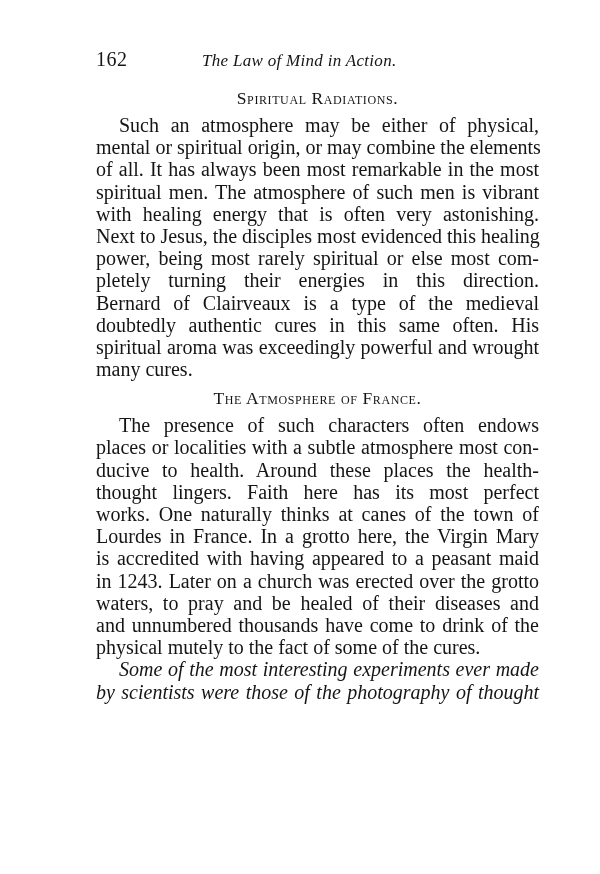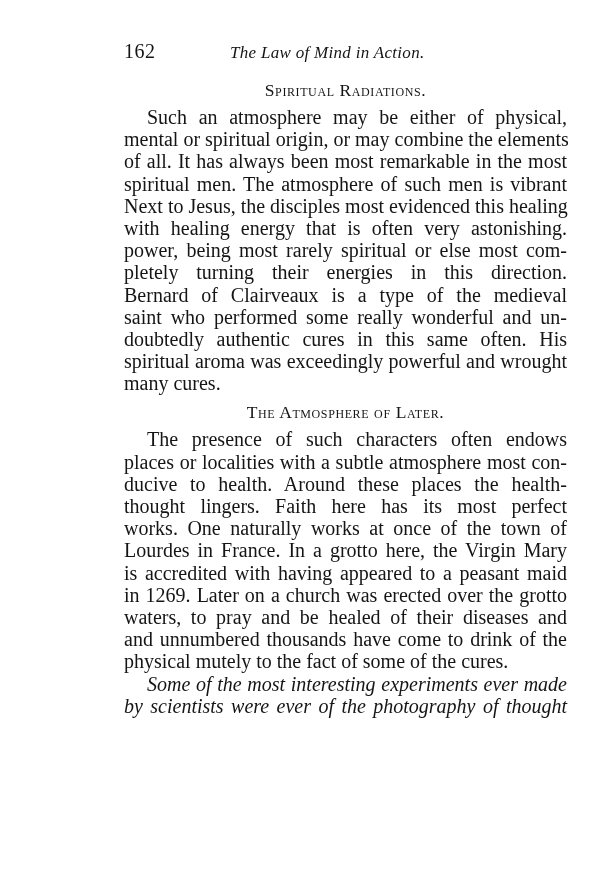--- a/index.html
+++ b/index.html
@@ -11,23 +11,22 @@
       width: 600px;
       height: 874px;
       position: relative;
       overflow: hidden;
       font-family: "Liberation Serif", "DejaVu Serif", serif;
       color: #151515;
     }
     .page {
       position: absolute;
       left: 96px;
-      top: 40px;
+      top: 48px;
       width: 443px;
-      margin-left: 28px;
     }
     .running-head {
       display: flex;
       align-items: baseline;
       height: 28px;
       font-size: 21px;
     }
     .page-number {
       font-size: 20px;
       width: 106px;
@@ -80,44 +79,43 @@
     <span class="running-title">The Law of Mind in Action.</span>
   </div>
 
   <h2 class="section-heading h1">Spiritual Radiations.</h2>
 
   <p class="para p1">
     <span class="line indent">Such an atmosphere may be either of physical,</span>
     <span class="line">mental or spiritual origin, or may combine the elements</span>
     <span class="line">of all. It has always been most remarkable in the most</span>
     <span class="line">spiritual men. The atmosphere of such men is vibrant</span>
+    <span class="line">with healing energy that is often very astonishing.</span>
     <span class="line">Next to Jesus, the disciples most evidenced this healing</span>
-    <span class="line">with healing energy that is often very astonishing.</span>
     <span class="line">power, being most rarely spiritual or else most com-</span>
     <span class="line">pletely turning their energies in this direction.</span>
     <span class="line">Bernard of Clairveaux is a type of the medieval</span>
-    <span class="line">saint who performed some really wonderful and un-</span>
     <span class="line">doubtedly authentic cures in this same often. His</span>
     <span class="line">spiritual aroma was exceedingly powerful and wrought</span>
     <span class="line last">many cures.</span>
   </p>
 
-  <h2 class="section-heading h2">The Atmosphere of Later.</h2>
+  <h2 class="section-heading h2">The Atmosphere of France.</h2>
 
   <p class="para p2">
     <span class="line indent">The presence of such characters often endows</span>
     <span class="line">places or localities with a subtle atmosphere most con-</span>
     <span class="line">ducive to health. Around these places the health-</span>
     <span class="line">thought lingers. Faith here has its most perfect</span>
-    <span class="line">works. One naturally works at once of the town of</span>
+    <span class="line">works. One naturally thinks at canes of the town of</span>
     <span class="line">Lourdes in France. In a grotto here, the Virgin Mary</span>
     <span class="line">is accredited with having appeared to a peasant maid</span>
-    <span class="line">in 1269. Later on a church was erected over the grotto</span>
+    <span class="line">in 1243. Later on a church was erected over the grotto</span>
     <span class="line">waters, to pray and be healed of their diseases and</span>
     <span class="line">and unnumbered thousands have come to drink of the</span>
     <span class="line last">physical mutely to the fact of some of the cures.</span>
   </p>
 
   <p class="para p3">
     <span class="line indent">Some of the most interesting experiments ever made</span>
-    <span class="line">by scientists were ever of the photography of thought</span>
+    <span class="line">by scientists were those of the photography of thought</span>
   </p>
 </div>
 
 </body></html>

